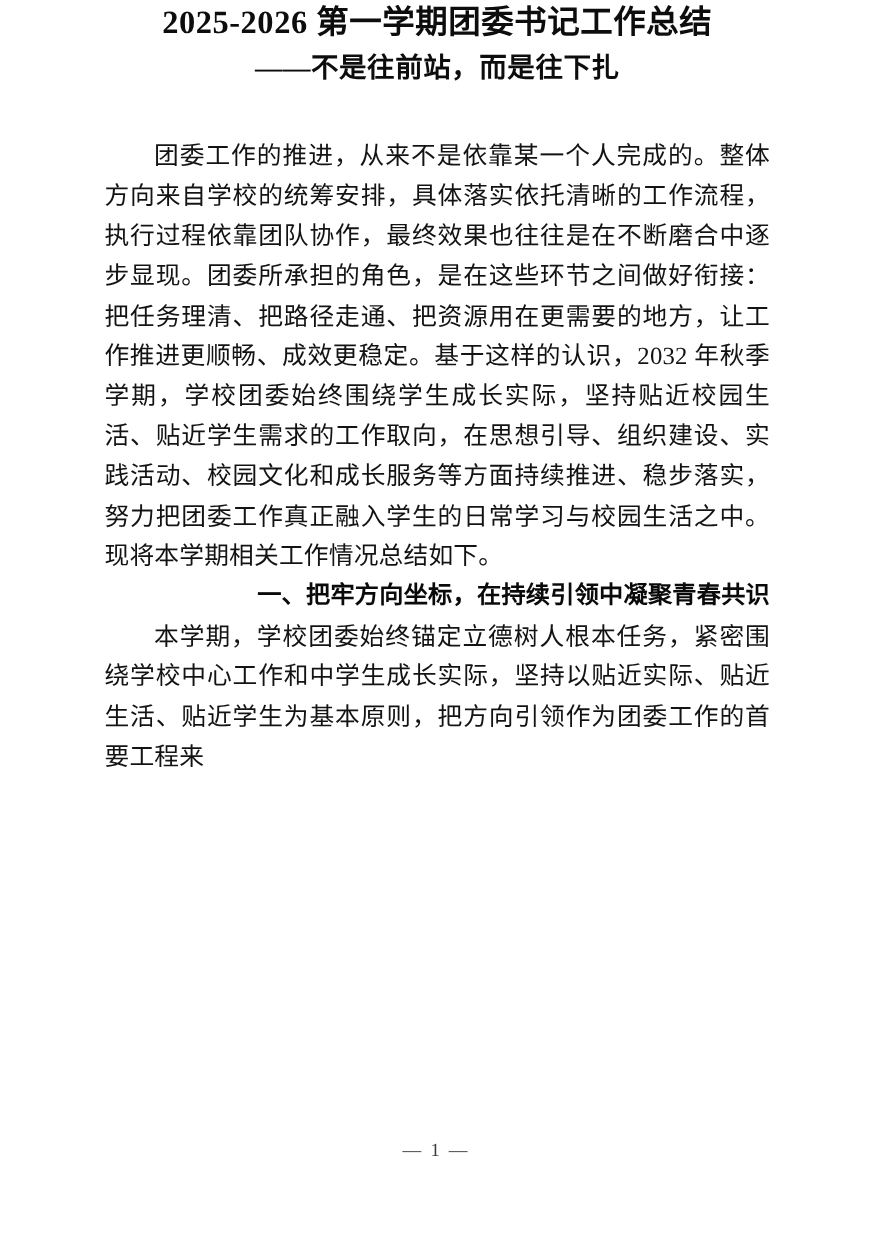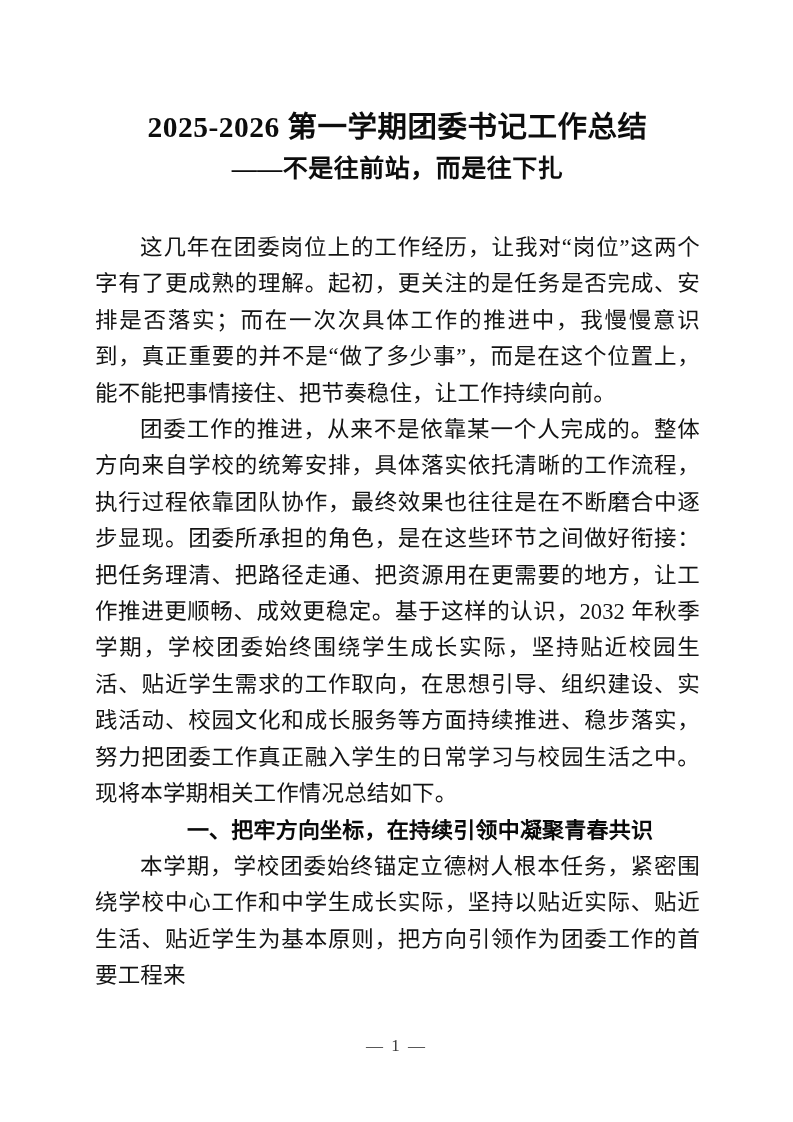--- a/index.html
+++ b/index.html
@@ -25,21 +25,20 @@
   .page-body {
     position: absolute;
     left: 95px;
     top: 0;
     width: 605px;
   }
 
   
   .doc-title {
     margin: 0;
-    padding-top: 106px;
     text-align: center;
     font-family: "Liberation Serif", "DejaVu Serif", serif;
     font-weight: 700;
     font-size: 29px;
     line-height: 42px;
     letter-spacing: 0.5px;
     color: #0d0d0d;
   }
 
   .doc-title .title-line {
@@ -73,21 +72,21 @@
     word-break: break-all;
   }
 
   h2.section-heading {
     margin: 0;
     font-family: "DejaVu Sans", "Liberation Sans", sans-serif;
     font-weight: 700;
     font-size: 22px;
     line-height: 36.4px;
     text-indent: 45px;
-    text-align: center;
+    text-align: right;
     color: #0a0a0a;
     letter-spacing: 0.2px;
   }
 
   
   .page-footer {
     position: absolute;
     left: 0;
     right: 0;
     top: 1036px;
@@ -105,21 +104,20 @@
 <div class="page">
 
   <div class="page-body">
 
     <h1 class="doc-title">
       <span class="title-line title-line-main">2025-2026 第一学期团委书记工作总结</span>
       <span class="title-line title-line-sub">——不是往前站，而是往下扎</span>
     </h1>
 
     <div class="body-block">
-      <p class="para">这几年在团委岗位上的工作经历，让我对“岗位”这两个字有了更成熟的理解。起初，更关注的是任务是否完成、安排是否落实；而在一次次具体工作的推进中，我慢慢意识到，真正重要的并不是“做了多少事”，而是在这个位置上，能不能把事情接住、把节奏稳住，让工作持续向前。</p>
 
       <p class="para">团委工作的推进，从来不是依靠某一个人完成的。整体方向来自学校的统筹安排，具体落实依托清晰的工作流程，执行过程依靠团队协作，最终效果也往往是在不断磨合中逐步显现。团委所承担的角色，是在这些环节之间做好衔接：把任务理清、把路径走通、把资源用在更需要的地方，让工作推进更顺畅、成效更稳定。基于这样的认识，2032 年秋季学期，学校团委始终围绕学生成长实际，坚持贴近校园生活、贴近学生需求的工作取向，在思想引导、组织建设、实践活动、校园文化和成长服务等方面持续推进、稳步落实，努力把团委工作真正融入学生的日常学习与校园生活之中。现将本学期相关工作情况总结如下。</p>
 
       <h2 class="section-heading">一、把牢方向坐标，在持续引领中凝聚青春共识</h2>
 
       <p class="para">本学期，学校团委始终锚定立德树人根本任务，紧密围绕学校中心工作和中学生成长实际，坚持以贴近实际、贴近生活、贴近学生为基本原则，把方向引领作为团委工作的首要工程来</p>
     </div>
 
   </div>
 

